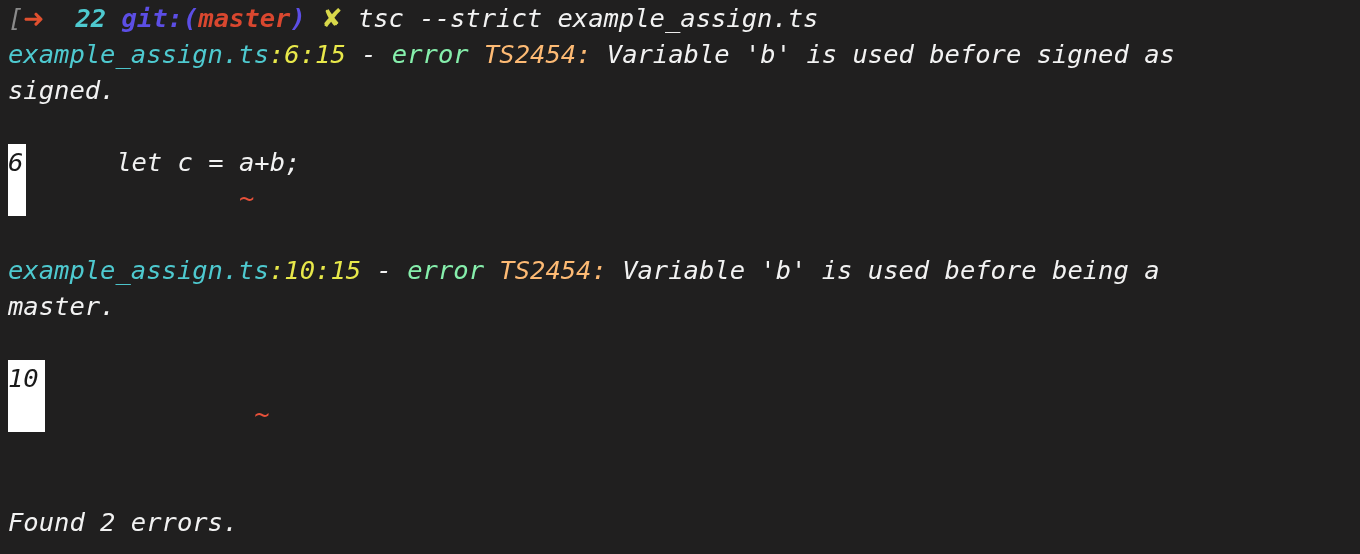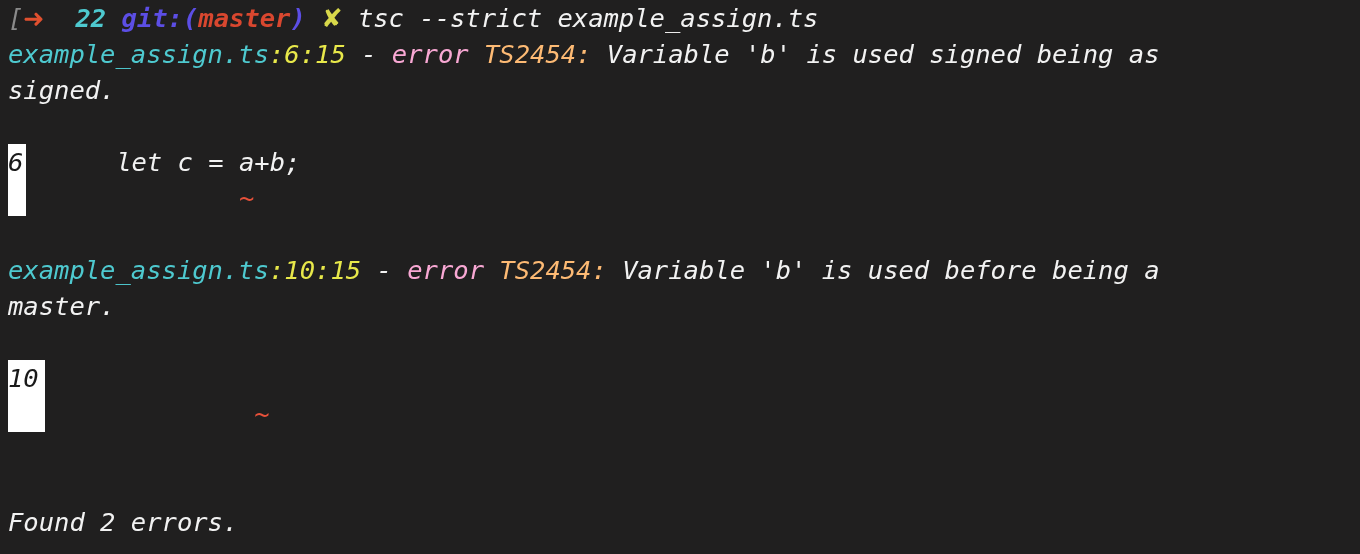--- a/index.html
+++ b/index.html
@@ -46,21 +46,21 @@
   .c-jobs     { color: #4ec9cf; font-weight: bold; }
   .c-git      { color: #5c4ee5; font-weight: bold; }
   .c-branch   { color: #d9472f; font-weight: bold; }
   .c-xmark    { color: #d8d84a; font-weight: bold; font-family: "DejaVu Sans", sans-serif; }
   .c-cmd      { color: #f2f2f2; }
 
   
   .c-file     { color: #4ec9cf; }
   .c-pos      { color: #e8e84a; }
   .c-dash     { color: #f2f2f2; }
-  .c-error    { color: #f9a8d4; margin-top: 10px; }
+  .c-error    { color: #86efac; margin-top: 10px; }
   .c-code     { color: #fdba74; }
   .c-msg      { color: #f2f2f2; }
   .c-squiggle { color: #e8513a; }
 
   
   .excerpt {
     position: relative;
     height: 72px;
   }
   .gutter {
@@ -90,21 +90,21 @@
   .excerpt .codeline    { top: 0; }
   .excerpt .squiggleline{ top: 36px; }
 </style>
 </head>
 <body>
 
 <div id="terminal">
 
   <div class="row"><span class="c-bracket">[</span><span class="c-arrow">➜</span><span>  </span><span class="c-jobs">22</span><span> </span><span class="c-git">git:(</span><span class="c-branch">master</span><span class="c-git">)</span><span> </span><span class="c-xmark">✘</span><span> </span><span class="c-cmd">tsc --strict example_assign.ts</span></div>
 
-  <div class="row"><span class="c-file">example_assign.ts</span><span class="c-pos">:</span><span class="c-pos">6</span><span class="c-pos">:</span><span class="c-pos">15</span><span class="c-dash"> - </span><span class="c-error">error</span><span class="c-msg"> </span><span class="c-code">TS2454:</span><span class="c-msg"> Variable 'b' is used signed being as</span></div>
+  <div class="row"><span class="c-file">example_assign.ts</span><span class="c-pos">:</span><span class="c-pos">6</span><span class="c-pos">:</span><span class="c-pos">15</span><span class="c-dash"> - </span><span class="c-error">error</span><span class="c-msg"> </span><span class="c-code">TS2454:</span><span class="c-msg"> Variable 'b' is used before signed as</span></div>
 
   <div class="row"><span class="c-msg">signed.</span></div>
 
   <div class="row blank">&nbsp;</div>
 
   <div class="excerpt">
     <div class="gutter w1">6</div>
     <div class="codeline"><span>  </span><span class="c-msg">    let c = a+b;</span></div>
     <div class="squiggleline"><span>  </span><span>            </span><span class="c-squiggle">~</span></div>
   </div>

